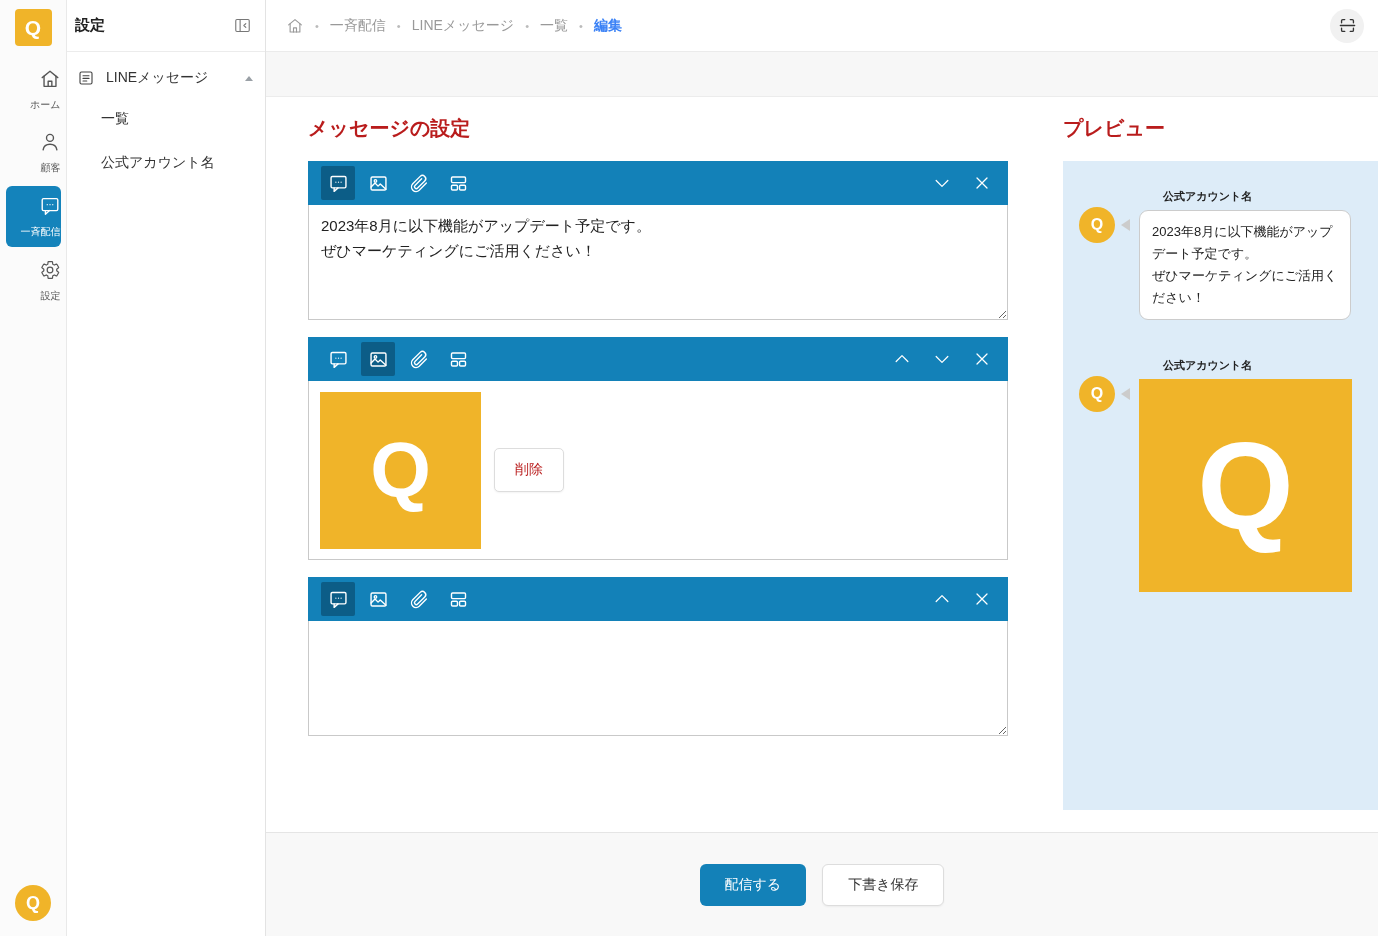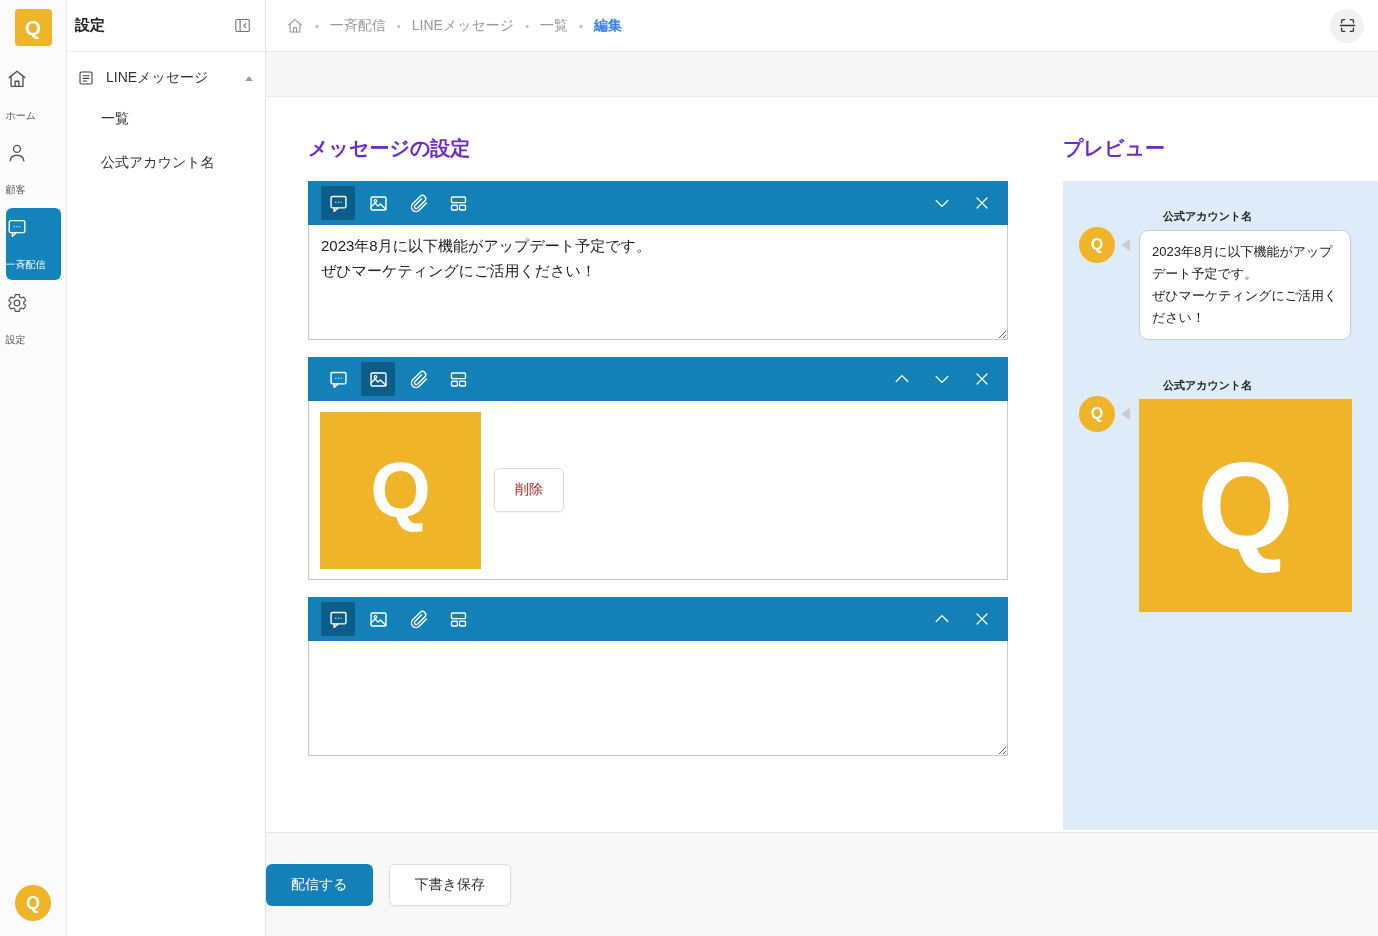--- a/index.html
+++ b/index.html
@@ -7,21 +7,21 @@
     font-family:"Liberation Sans","DejaVu Sans",sans-serif; background:#fff; color:#333; }
   .app { display:flex; width:1378px; height:936px; }
 
   
   .rail { width:67px; background:#fbfbfb; border-right:1px solid #e9e9e9;
           display:flex; flex-direction:column; align-items:center; flex:none; }
   .rail-logo { width:37px; height:37px; background:#f0b429; border-radius:4px;
           color:#fff; font-weight:bold; font-size:21px; display:flex;
           align-items:center; justify-content:center; margin:9px 0 12px; cursor:pointer; }
   .rail-item { width:55px; padding:8px 0 7px; margin:2px 8px; display:flex; flex-direction:column;
-          align-items:flex-start; gap:19px; color:#555; font-size:10px; border-radius:6px; cursor:pointer; }
+          align-items:flex-end; gap:8px; color:#555; font-size:10px; border-radius:6px; cursor:pointer; }
   .rail-item svg { width:22px; height:22px; stroke:#555; }
   .rail-item.active { background:#1483bb; color:#fff; padding:9px 0 8px; }
   .rail-item.active svg { stroke:#fff; }
   .rail-spacer { flex:1; }
   .rail-help { width:36px; height:36px; border-radius:50%; background:#f0b429; color:#fff;
           font-weight:bold; font-size:18px; display:flex; align-items:center; justify-content:center;
           margin-bottom:15px; cursor:pointer; }
 
   
   .sidebar { width:199px; background:#fff; border-right:1px solid #e3e3e3; flex:none; }
@@ -50,21 +50,21 @@
   .crumb-sep { color:#bbb; font-size:11px; }
   .topbar-right { margin-left:auto; }
   .scan-btn { width:34px; height:34px; border-radius:50%; background:#f1f1f1; border:none;
           display:flex; align-items:center; justify-content:center; cursor:pointer; }
   .scan-btn svg { width:19px; height:19px; stroke:#333; }
 
   .subheader { height:45px; background:#f7f7f7; border-bottom:1px solid #ececec; flex:none; }
 
   .content { flex:1; background:#fff; display:flex; overflow:hidden; }
   .editor-col { margin-left:42px; width:700px; flex:none; }
-  h2.section-title { font-size:20px; color:#6d28d9; margin:38px 0 20px; line-height:1.3; }
+  h2.section-title { font-size:20px; color:#b91c1c; margin:18px 0 20px; line-height:1.3; }
 
   .block { margin-bottom:17px; }
   .block-toolbar { height:44px; background:#1381b8; display:flex; align-items:center;
           padding:0 13px; gap:6px; }
   .tool-btn { width:34px; height:34px; border:none; background:transparent; border-radius:2px;
           display:flex; align-items:center; justify-content:center; color:#fff; cursor:pointer; }
   .tool-btn.active { background:#0c5d87; }
   .tool-btn svg { width:21px; height:21px; stroke:#fff; }
   .toolbar-right { margin-left:auto; display:flex; align-items:center; gap:14px; }
   .move-btn { width:26px; height:26px; border:none; background:transparent; color:#fff;
@@ -93,21 +93,21 @@
           border-left:none; margin:30px 0 0 6px; flex:none; }
   .msg-content { margin-left:9px; }
   .msg-label { font-size:11px; font-weight:bold; color:#222; margin-bottom:6px;margin-left:24px; }
   .msg-bubble { background:#fff; border:1px solid #ccc; border-radius:9px; padding:10px 12px;
           font-size:13px; line-height:1.7; color:#222; white-space:pre-line; width:212px; }
   .msg-image { width:213px; height:213px; background:#f0b429; color:#fff; font-weight:bold;
           font-size:124px; display:flex; align-items:center; justify-content:center; }
 
   
   .footer { height:104px; background:#f8f8f8; border-top:1px solid #e5e5e5; flex:none;
-          display:flex; align-items:flex-start; padding-top:31px; gap:16px; }
+          display:flex; justify-content:center; align-items:flex-start; padding-top:31px; gap:16px; }
   .btn-primary { height:42px; padding:0 25px; background:#1381b8; color:#fff; border:none;
           border-radius:6px; font-size:14px; cursor:pointer; font-family:inherit; }
   .btn-secondary { height:42px; padding:0 25px; background:#fff; color:#333;
           border:1px solid #ddd; border-radius:6px; font-size:14px; cursor:pointer;
           font-family:inherit; box-shadow:0 1px 2px rgba(0,0,0,.05); }
 </style>
 </head>
 <body>
 
 <div class="app">

